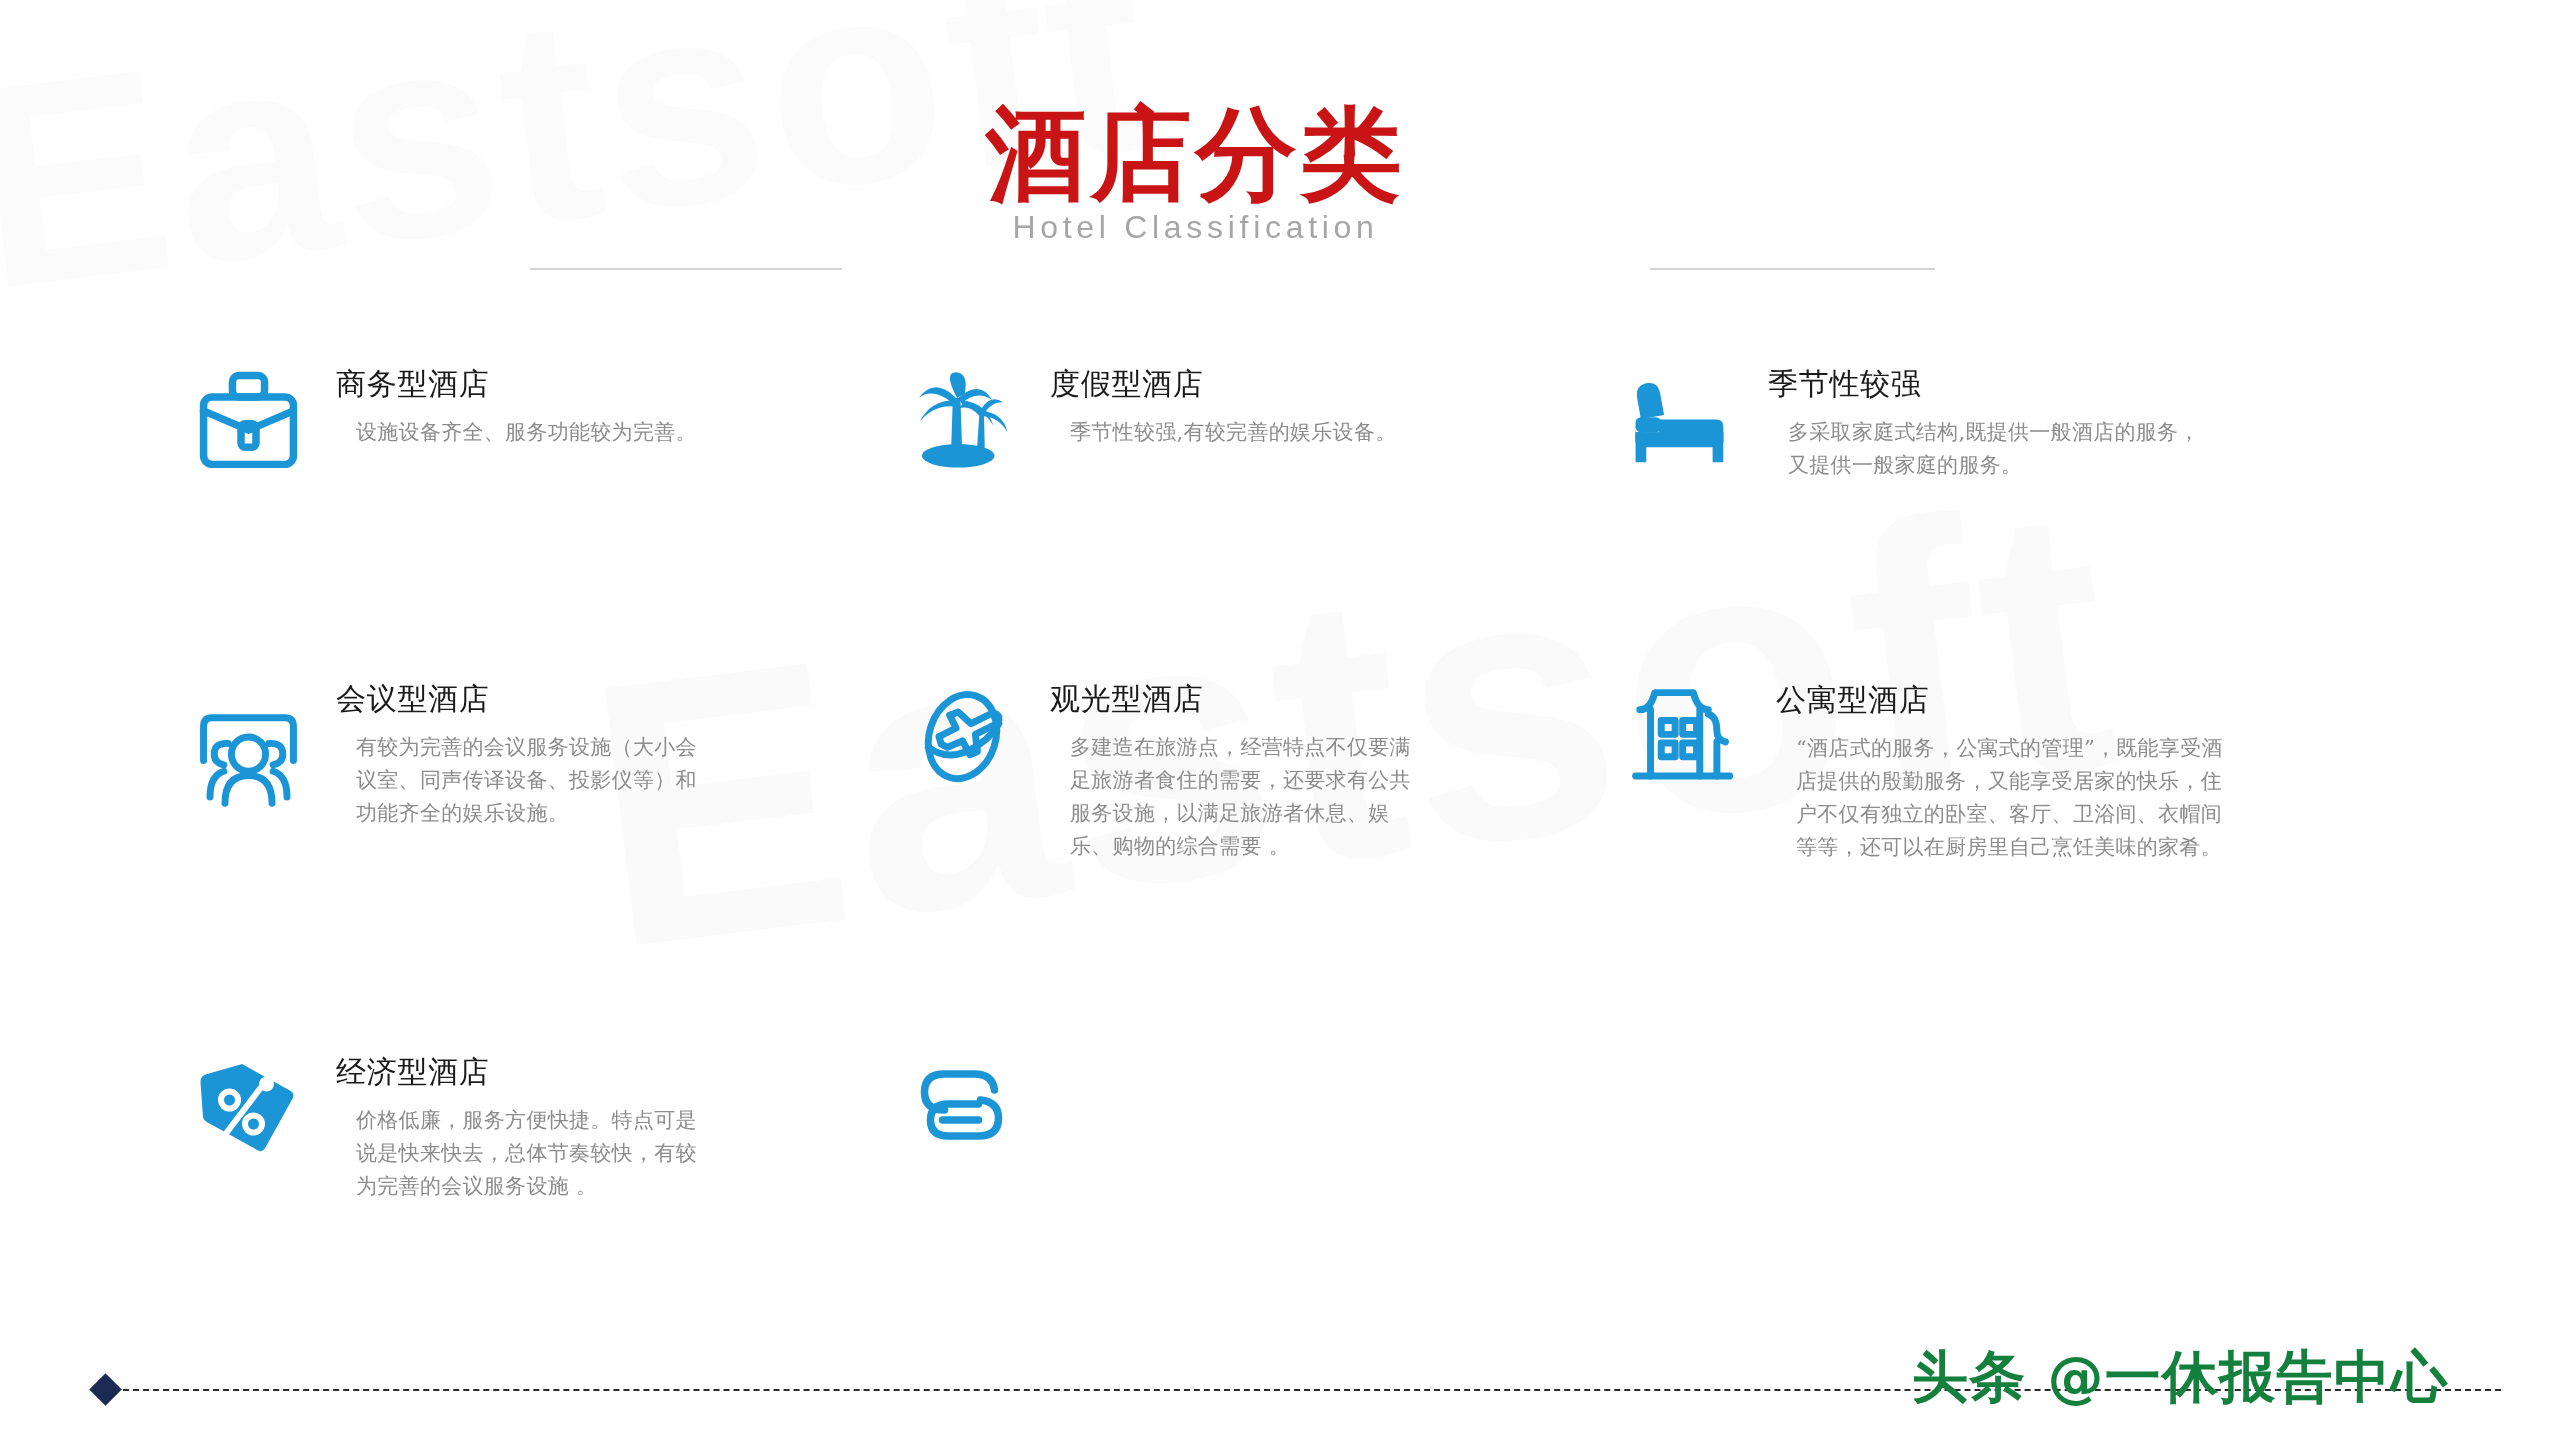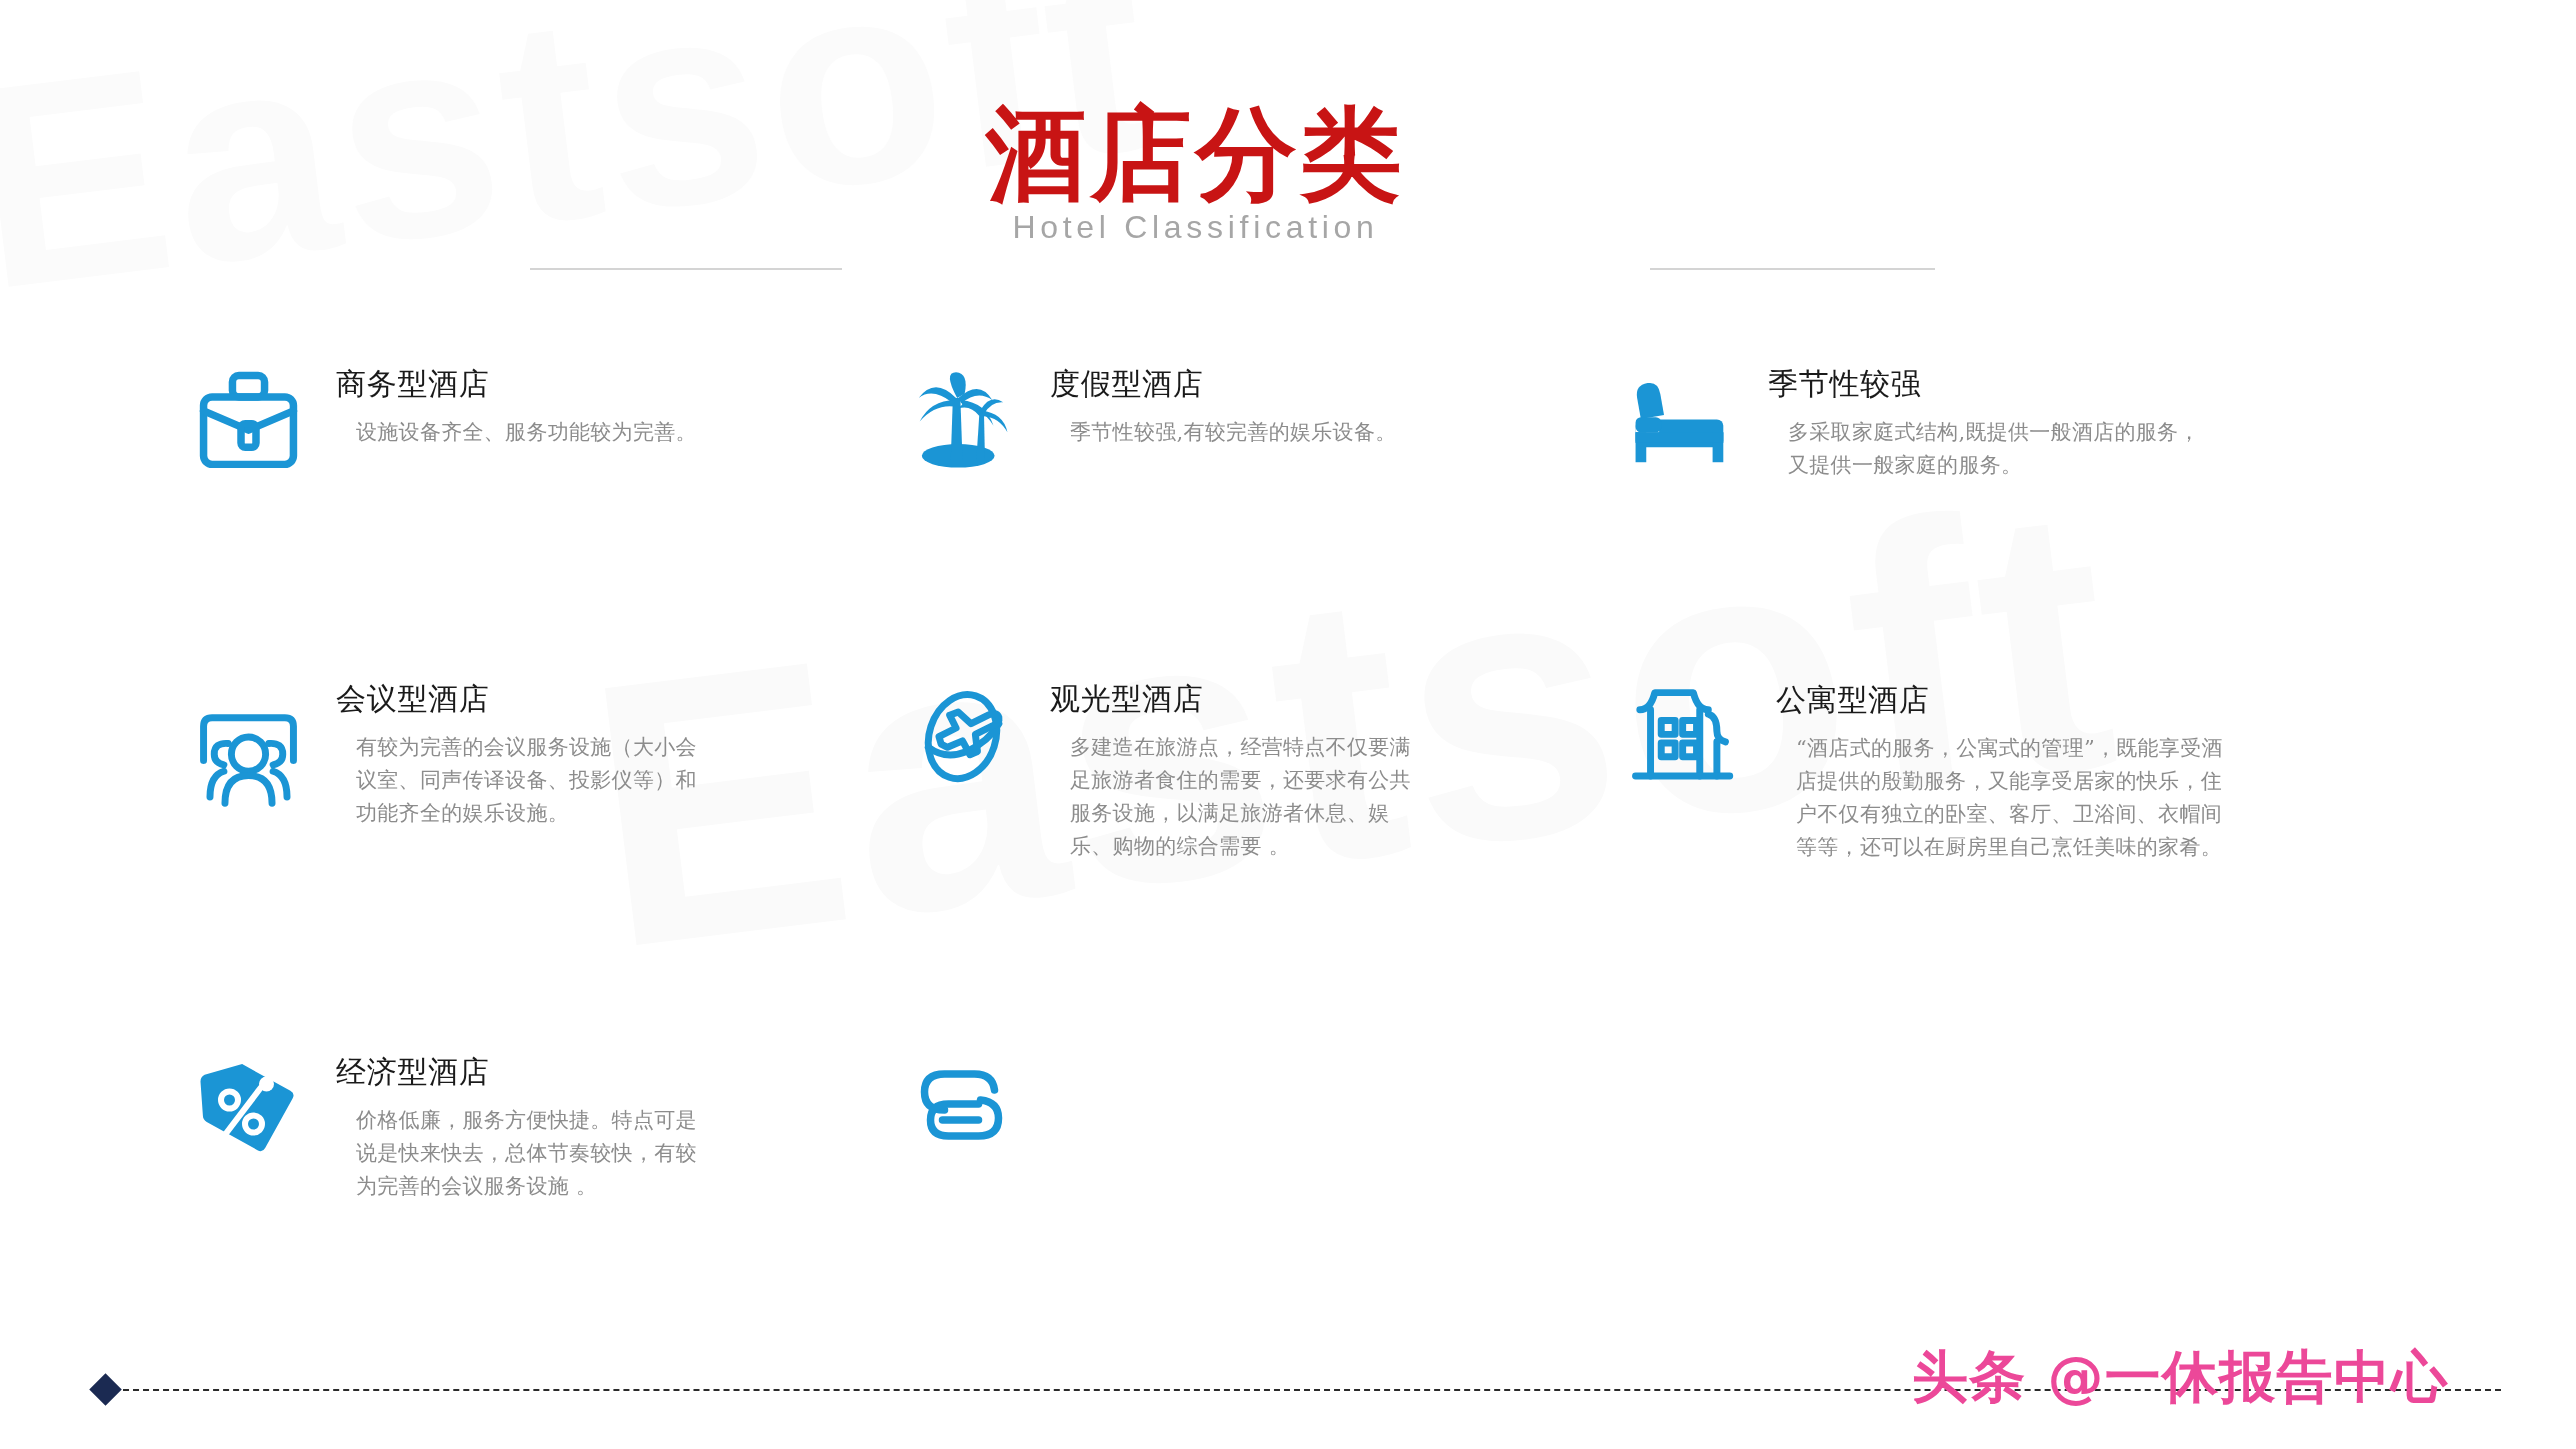--- a/index.html
+++ b/index.html
@@ -150,21 +150,21 @@
     background: #1b2a52;
     transform: rotate(45deg);
   }
   .footer-watermark {
     position: absolute;
     left: 1912px;
     top: 1340px;
     font-family: "DejaVu Sans", "Liberation Sans", sans-serif;
     font-size: 56px;
     font-weight: 700;
-    color: #ec4899;
+    color: #15803d;
     letter-spacing: 1.3px;
     white-space: nowrap;
   }
 </style>
 </head>
 <body>
 
 <div class="wm wm-topleft">Eastsoft</div>
 <div class="wm wm-center">Eastsoft</div>
 

